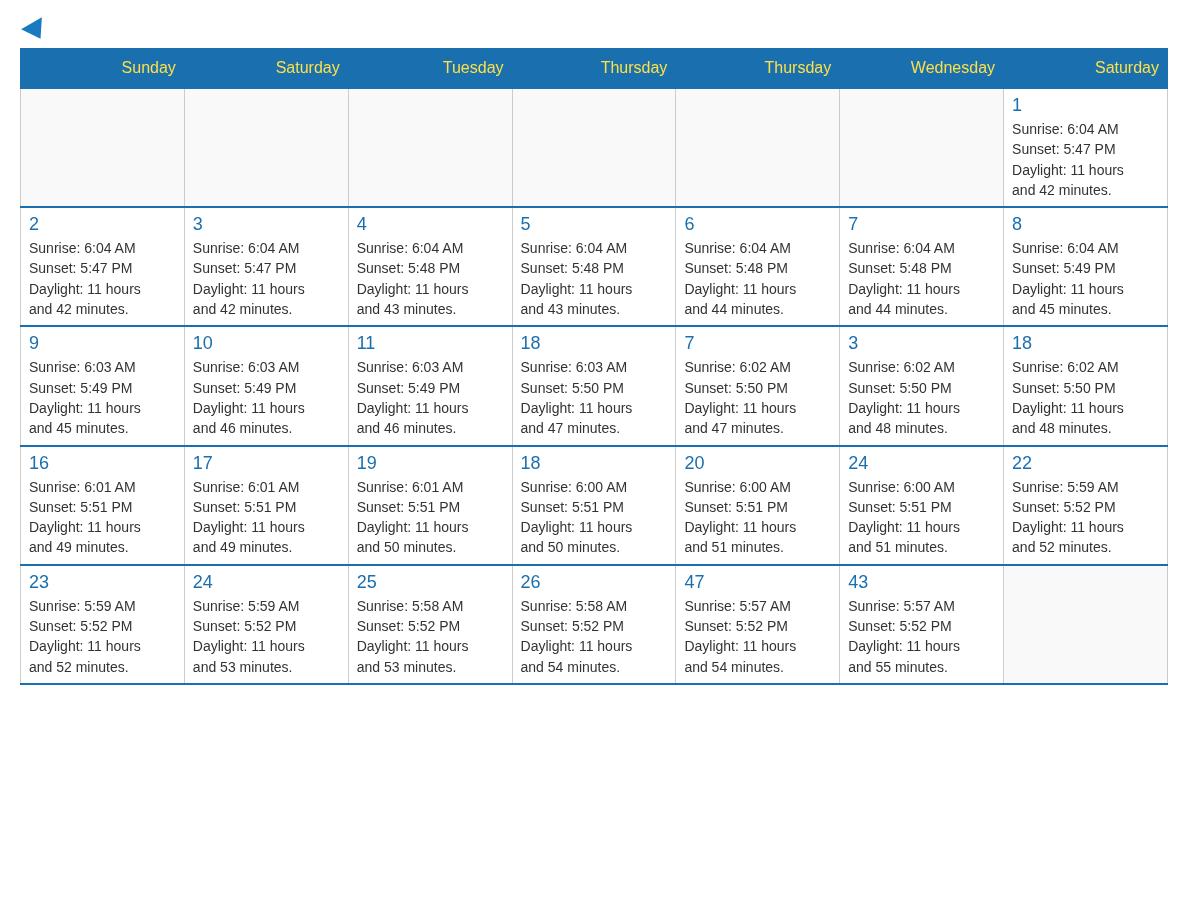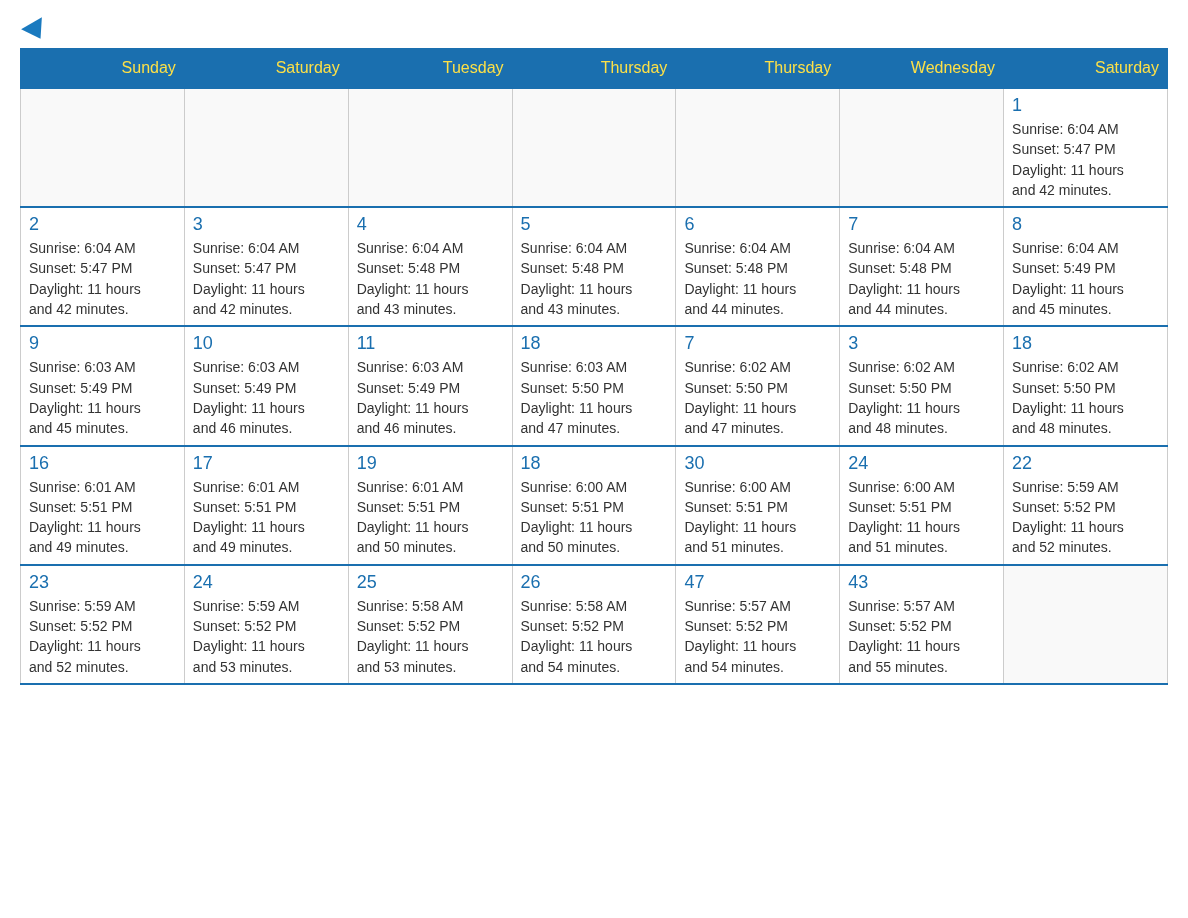--- a/index.html
+++ b/index.html
@@ -275,21 +275,21 @@
 and 50 minutes.</div>
         </td>
         <td>
           <span class="day-number">18</span>
           <div class="day-info" style="white-space: pre-line;">Sunrise: 6:00 AM
 Sunset: 5:51 PM
 Daylight: 11 hours
 and 50 minutes.</div>
         </td>
         <td>
-          <span class="day-number">30</span>
+          <span class="day-number">20</span>
           <div class="day-info" style="white-space: pre-line;">Sunrise: 6:00 AM
 Sunset: 5:51 PM
 Daylight: 11 hours
 and 51 minutes.</div>
         </td>
         <td>
           <span class="day-number">24</span>
           <div class="day-info" style="white-space: pre-line;">Sunrise: 6:00 AM
 Sunset: 5:51 PM
 Daylight: 11 hours

